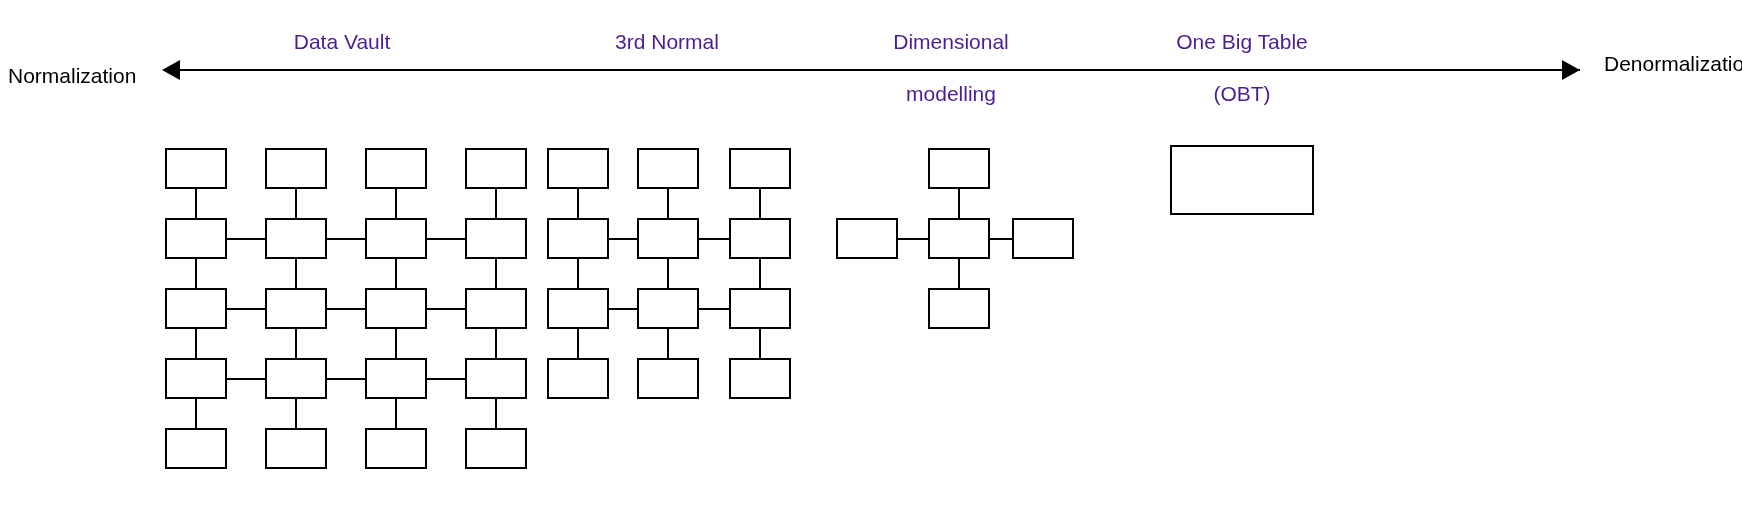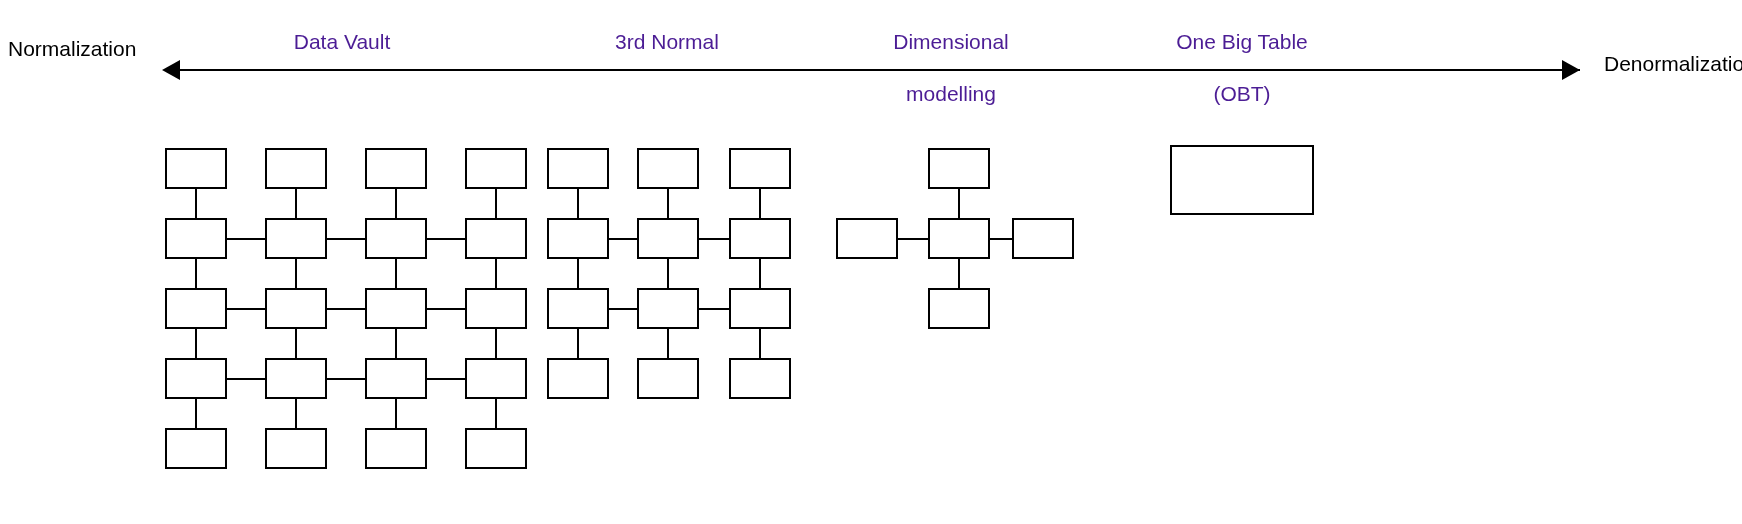--- a/index.html
+++ b/index.html
@@ -14,21 +14,21 @@
   #stage{position:absolute;left:0;top:0;width:1742px;height:524px;}
 
   
   .axis-label{
     position:absolute;
     font-size:21px;
     line-height:24px;
     white-space:nowrap;
     color:#000;
   }
-  #axis-left-label{left:8px;top:37px;}
+  #axis-left-label{left:8px;top:64px;}
   #axis-right-label{left:1604px;top:52px;}
 
   .axis-line{
     position:absolute;
     left:176px;top:69px;
     width:1404px;height:2px;
     background:#000;
   }
   .arrow-head{
     position:absolute;

